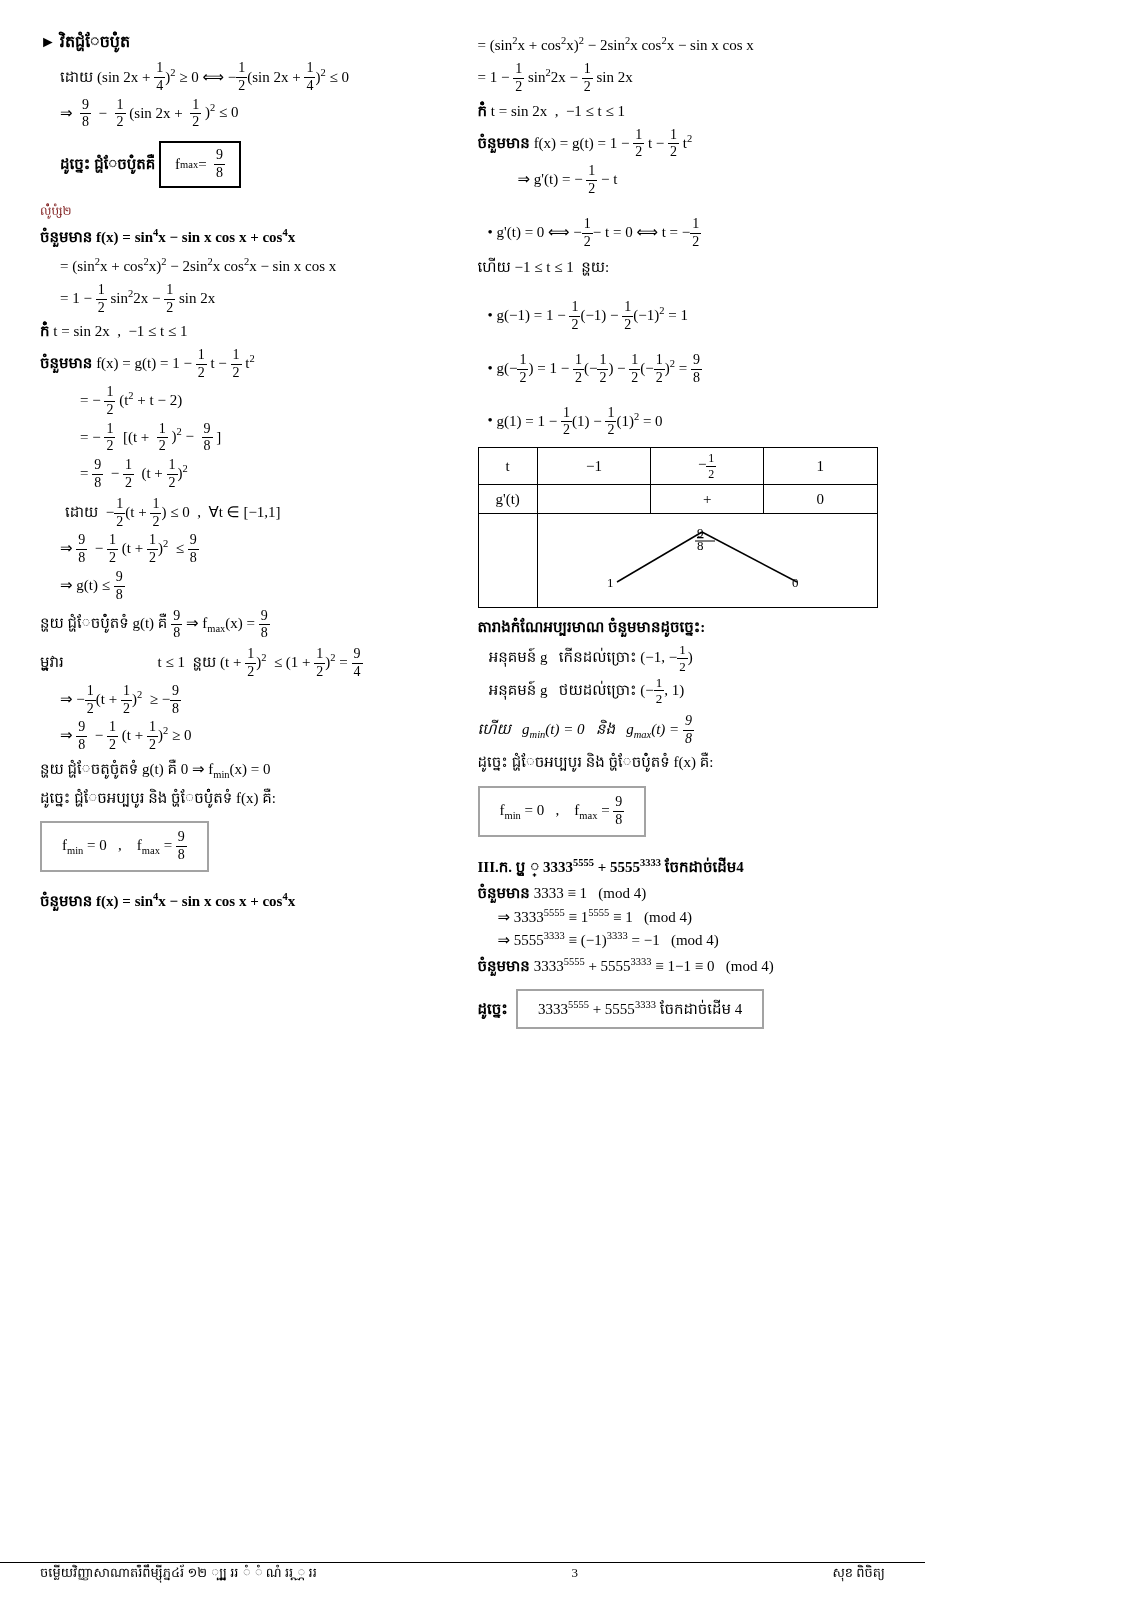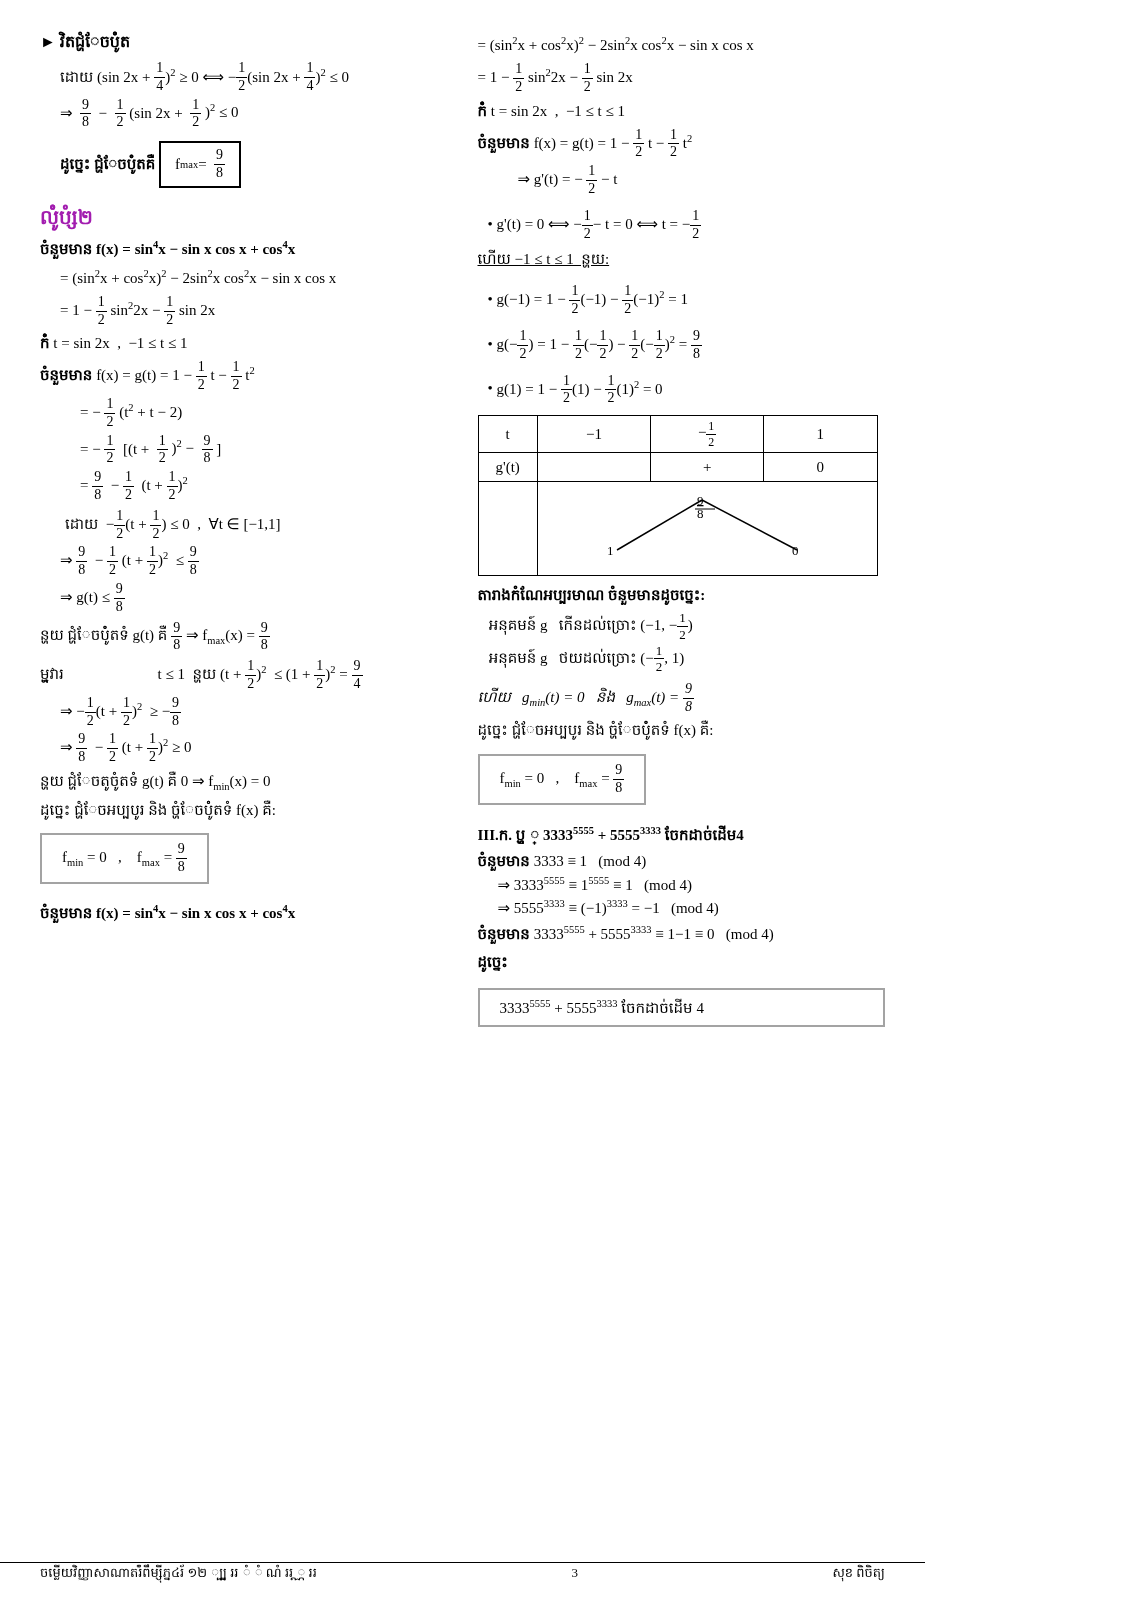--- a/index.html
+++ b/index.html
@@ -58,21 +58,21 @@
     }
     .boxed-result {
       border: 2px solid #a3a3a3;
       padding: 6px 20px;
       display: inline-block;
       margin: 6px 0;
     }
     .bullet {
       display: block;
       margin-left: 10px;
-      margin-top: 10px;
+      margin-top: 18px;
     }
     .bullet::before {
       content: "• ";
     }
     .khmer-bold {
       font-weight: bold;
     }
     
     .var-table {
       border-collapse: collapse;
@@ -109,23 +109,23 @@
       padding: 0 2px;
       line-height: 1.2;
     }
     .frac .den {
       padding: 0 2px;
       line-height: 1.2;
     }
     sup { font-size: 0.7em; vertical-align: super; }
     sub { font-size: 0.7em; vertical-align: sub; }
     .section-num {
-      font-weight: bold;
-      font-size: 20px;
-      color: #a21caf;
+      font-weight: normal;
+      font-size: 12px;
+      color: #7f1d1d;
       display: block;
       margin: 10px 0 4px 0;
     }
     .given { font-weight: bold; }
     svg text { font-family: 'Times New Roman', serif; }
   </style>
 </head>
 <body>
 
 <div class="page">
@@ -409,21 +409,21 @@
         <span class="bullet math-line">
           g'(t) = 0 ⟺ −<span class="frac">
               <span class="num">1</span>
               <span class="den">2</span>
             </span>− t = 0 ⟺ t = −<span class="frac">
               <span class="num">1</span>
               <span class="den">2</span>
             </span>
         </span>
 
-        <span class="math-line" style="margin-top:4px;text-decoration:underline;">
+        <span class="math-line" style="margin-top:4px;">
           ហើយ −1 ≤ t ≤ 1&nbsp; ន្ហយ:
         </span>
 
         <span class="bullet math-line">
           g(−1) = 1 −&nbsp;<span class="frac">
               <span class="num">1</span>
               <span class="den">2</span>
             </span>(−1) −&nbsp;<span class="frac">
               <span class="num">1</span>
               <span class="den">2</span>
@@ -548,21 +548,21 @@
           </div>
           <div class="indent">
             ⇒ 3333<sup>5555</sup> ≡ 1<sup>5555</sup> ≡ 1 &nbsp; (mod 4)
           </div>
           <div class="indent">
             ⇒ 5555<sup>3333</sup> ≡ (−1)<sup>3333</sup> = −1 &nbsp; (mod 4)
           </div>
           <div style="margin-top:2px;">
             <span class="khmer-bold">ចំនួមមាន</span> 3333<sup>5555</sup> + 5555<sup>3333</sup> ≡ 1−1 ≡ 0 &nbsp; (mod 4)
           </div>
-          <div style="margin-top:6px;display:flex;gap:8px;flex-direction:column;">
+          <div style="margin-top:6px;display:flex;align-items:center;gap:8px;">
             <span class="khmer-bold">ដូច្នេះ</span>
             <span class="boxed-result">
               3333<sup>5555</sup> + 5555<sup>3333</sup> ចែកដាច់ដើម 4
             </span>
           </div>
         </div>
       </div>
     </div>
   </div>
 

